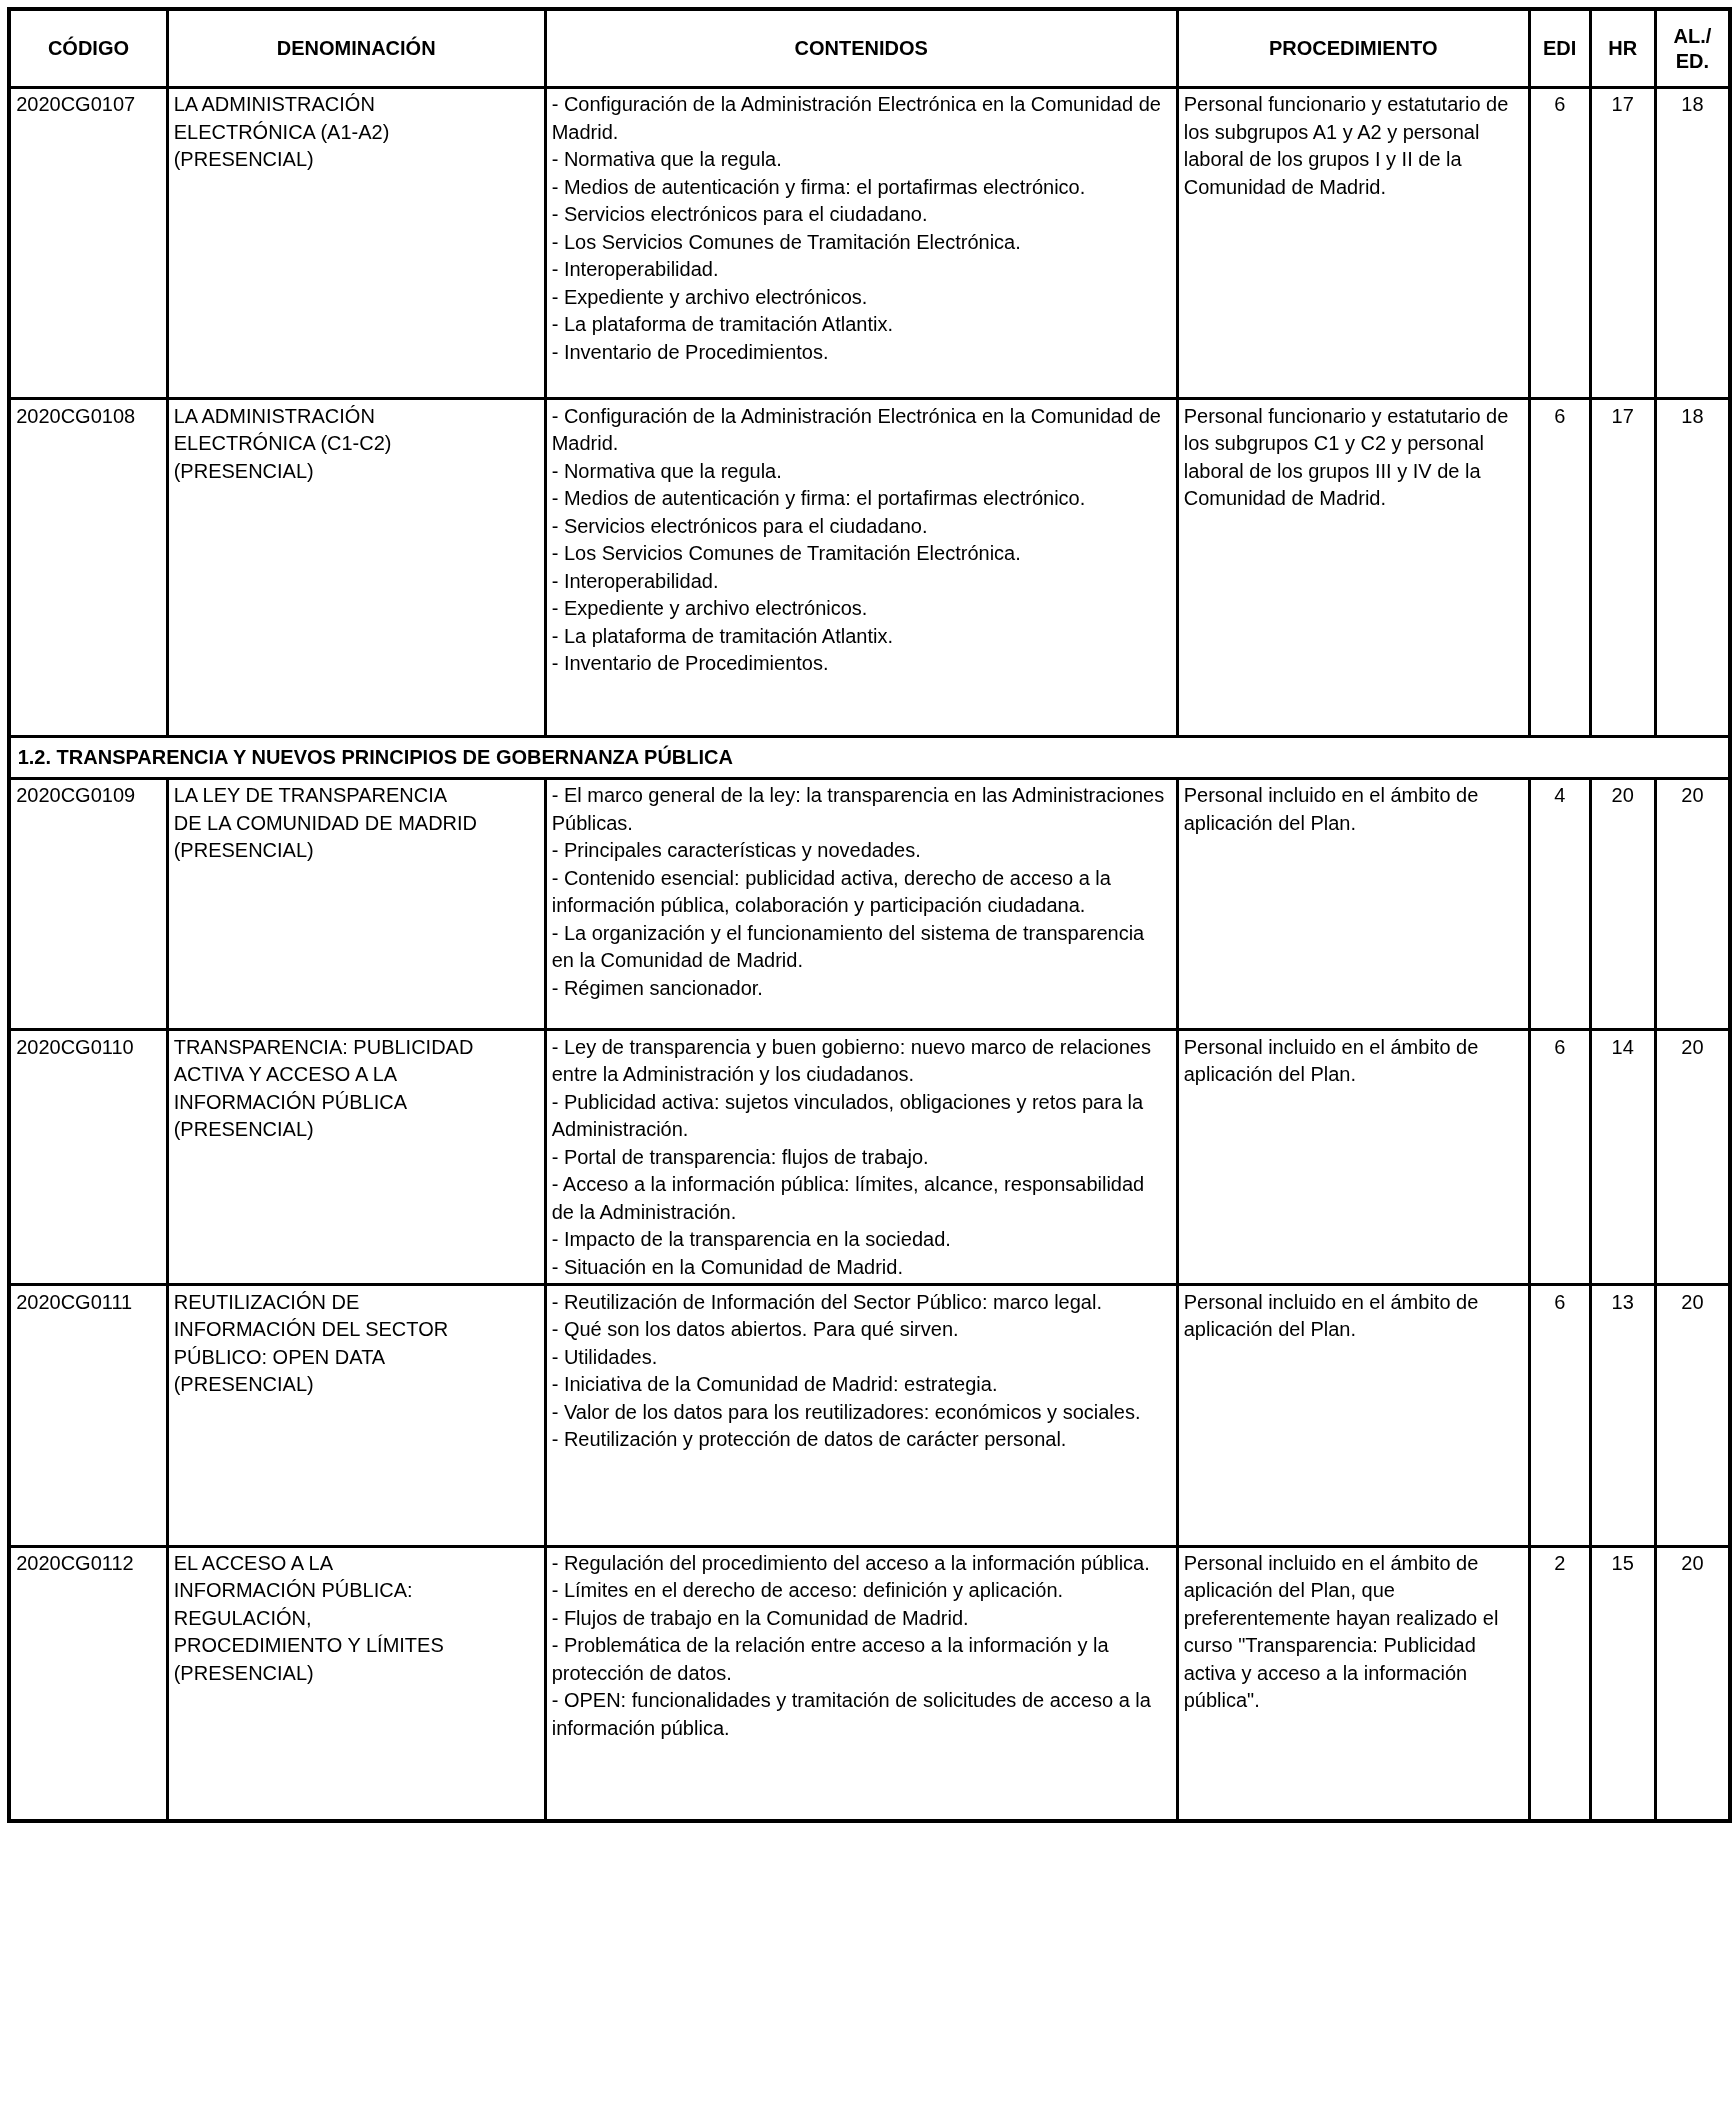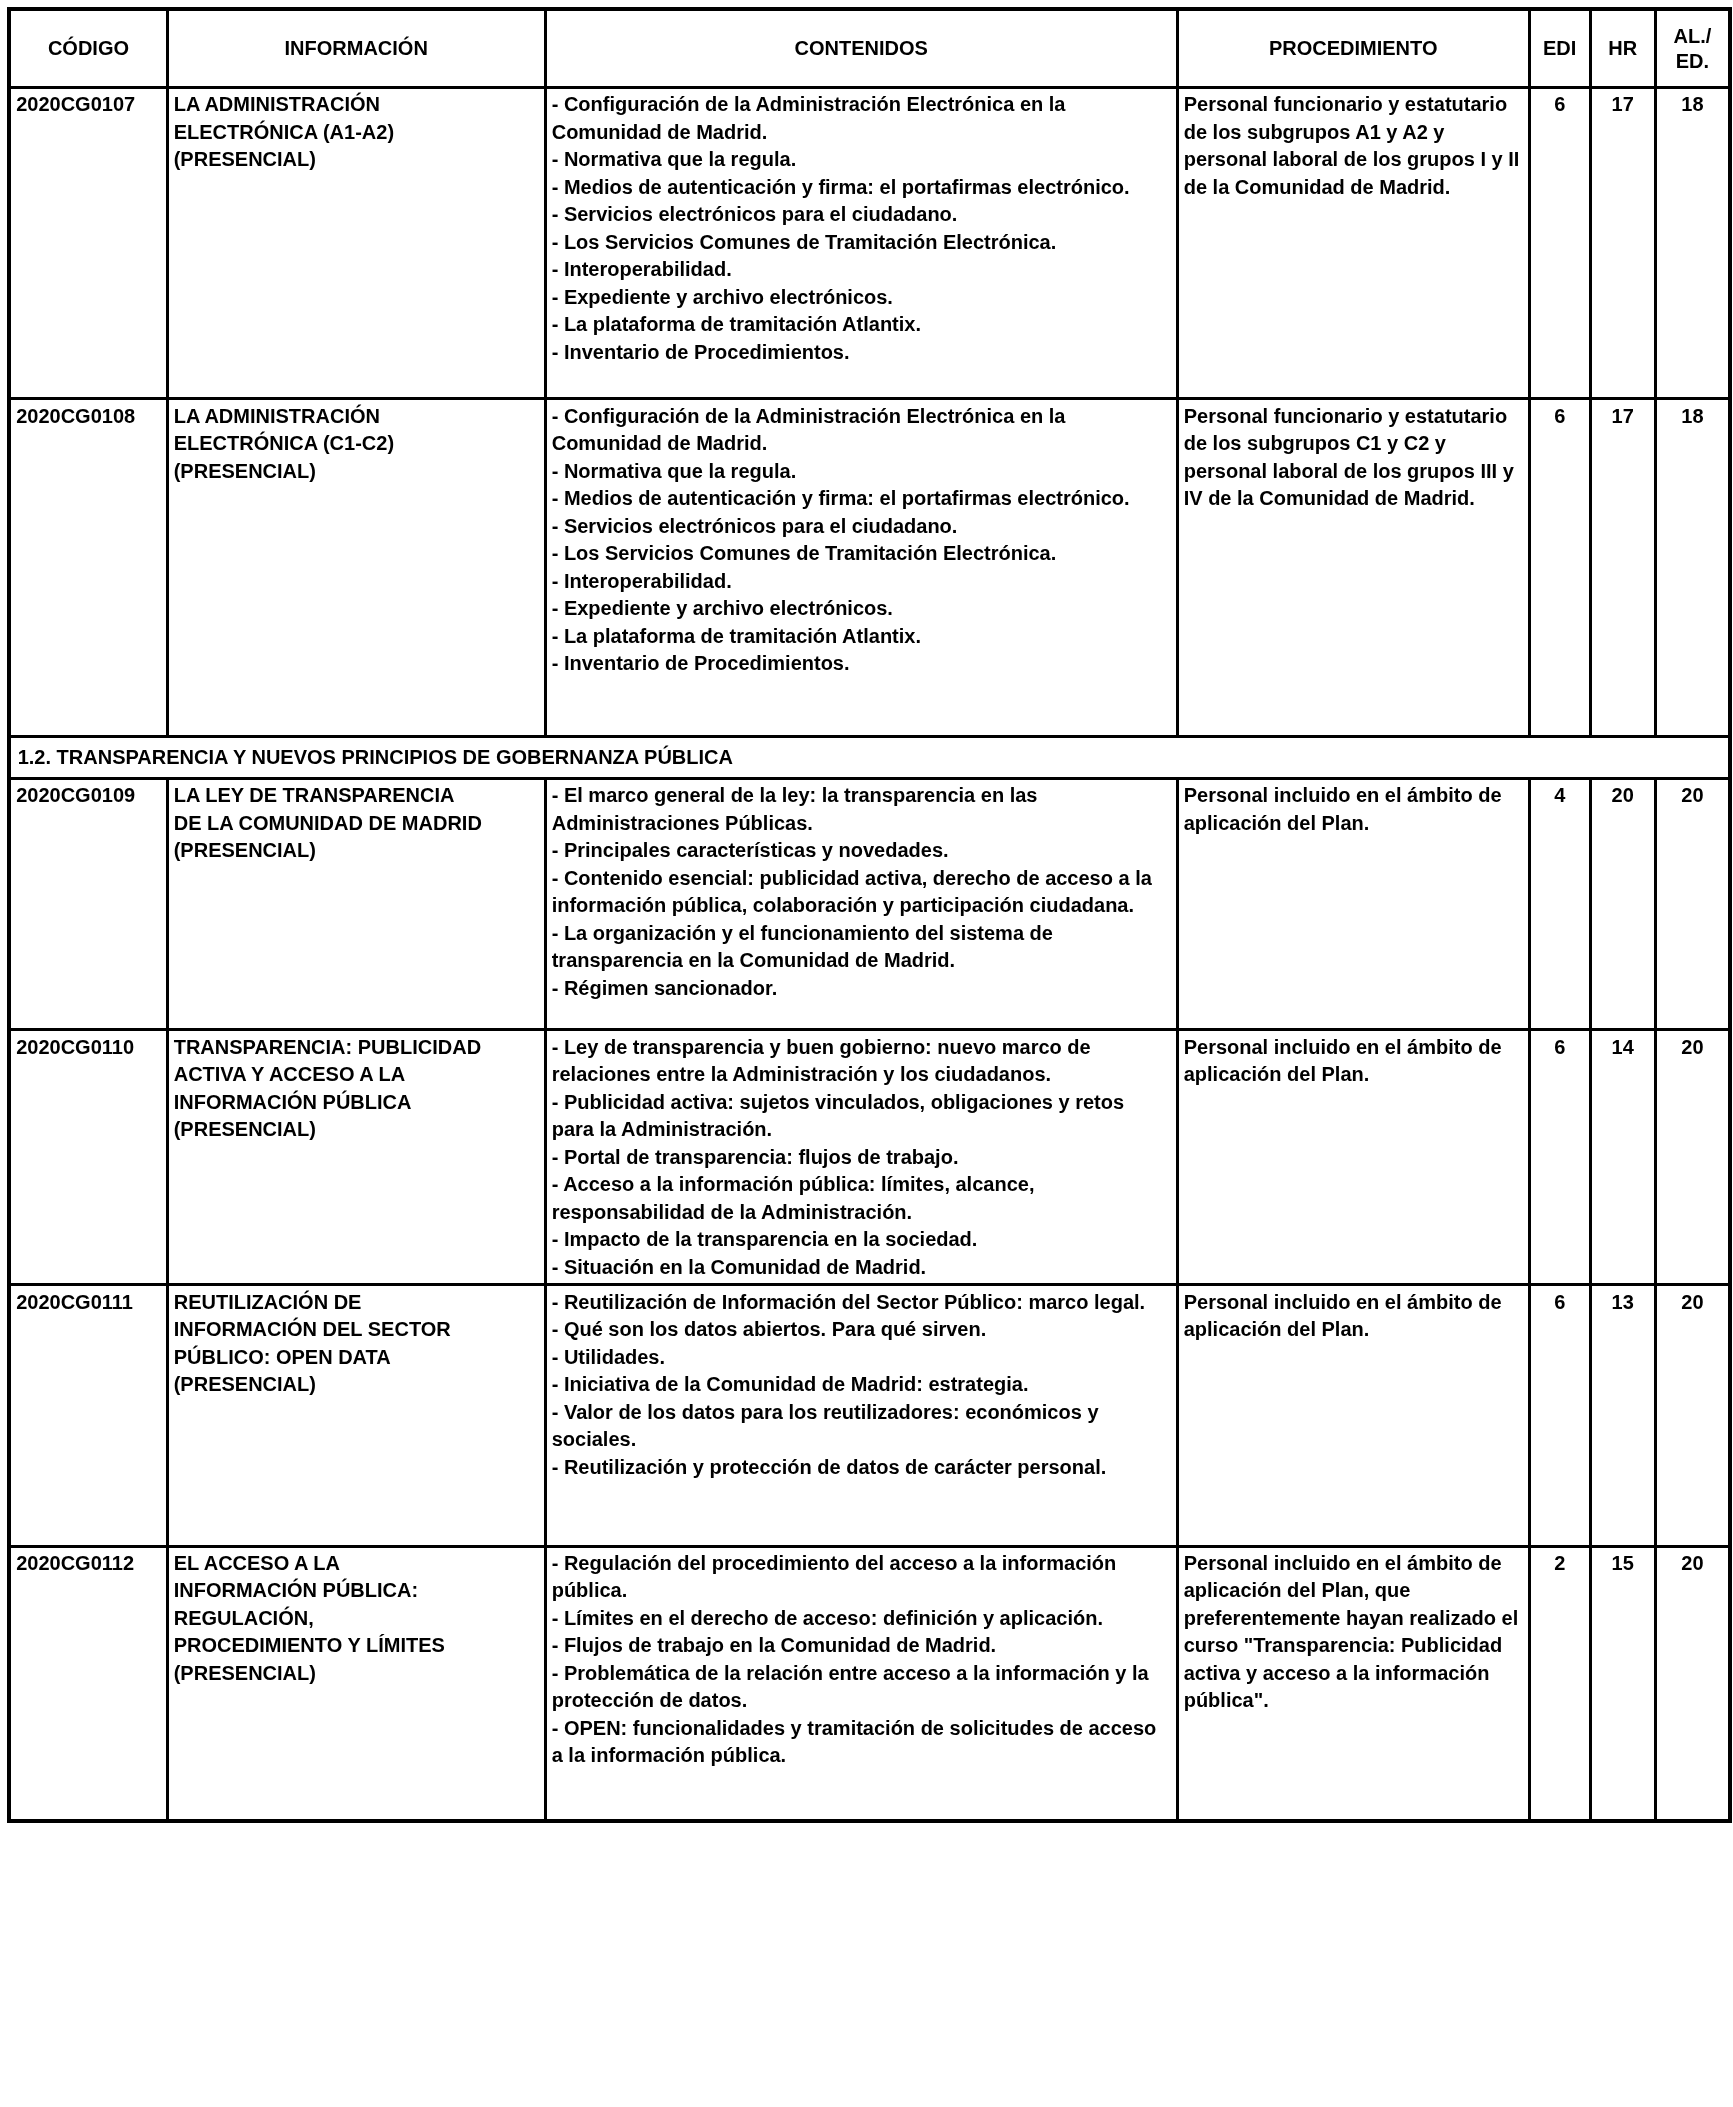--- a/index.html
+++ b/index.html
@@ -36,21 +36,20 @@
     height: 72px;
     line-height: 25px;
     white-space: pre-line;
     padding: 1.4px 2.9px;
   }
   table.courses td {
     vertical-align: top;
     line-height: 27.5px;
     padding: 2.2px 5px;
     white-space: pre-line;
-    font-weight: bold;
   }
   td.codigo {
     padding-left: 6.5px;
     padding-right: 1.4px;
   }
   td.num {
     text-align: center;
     padding-top: 3.6px;
   }
   tr.section-row td {
@@ -79,21 +78,21 @@
       <col style="width:378px">
       <col style="width:632px">
       <col style="width:352px">
       <col style="width:61px">
       <col style="width:65px">
       <col style="width:75px">
     </colgroup>
     <thead>
       <tr>
         <th>CÓDIGO</th>
-        <th>INFORMACIÓN</th>
+        <th>DENOMINACIÓN</th>
         <th>CONTENIDOS</th>
         <th>PROCEDIMIENTO</th>
         <th>EDI</th>
         <th>HR</th>
         <th>AL./
 ED.</th>
       </tr>
     </thead>
     <tbody>
       <tr class="rh1">

